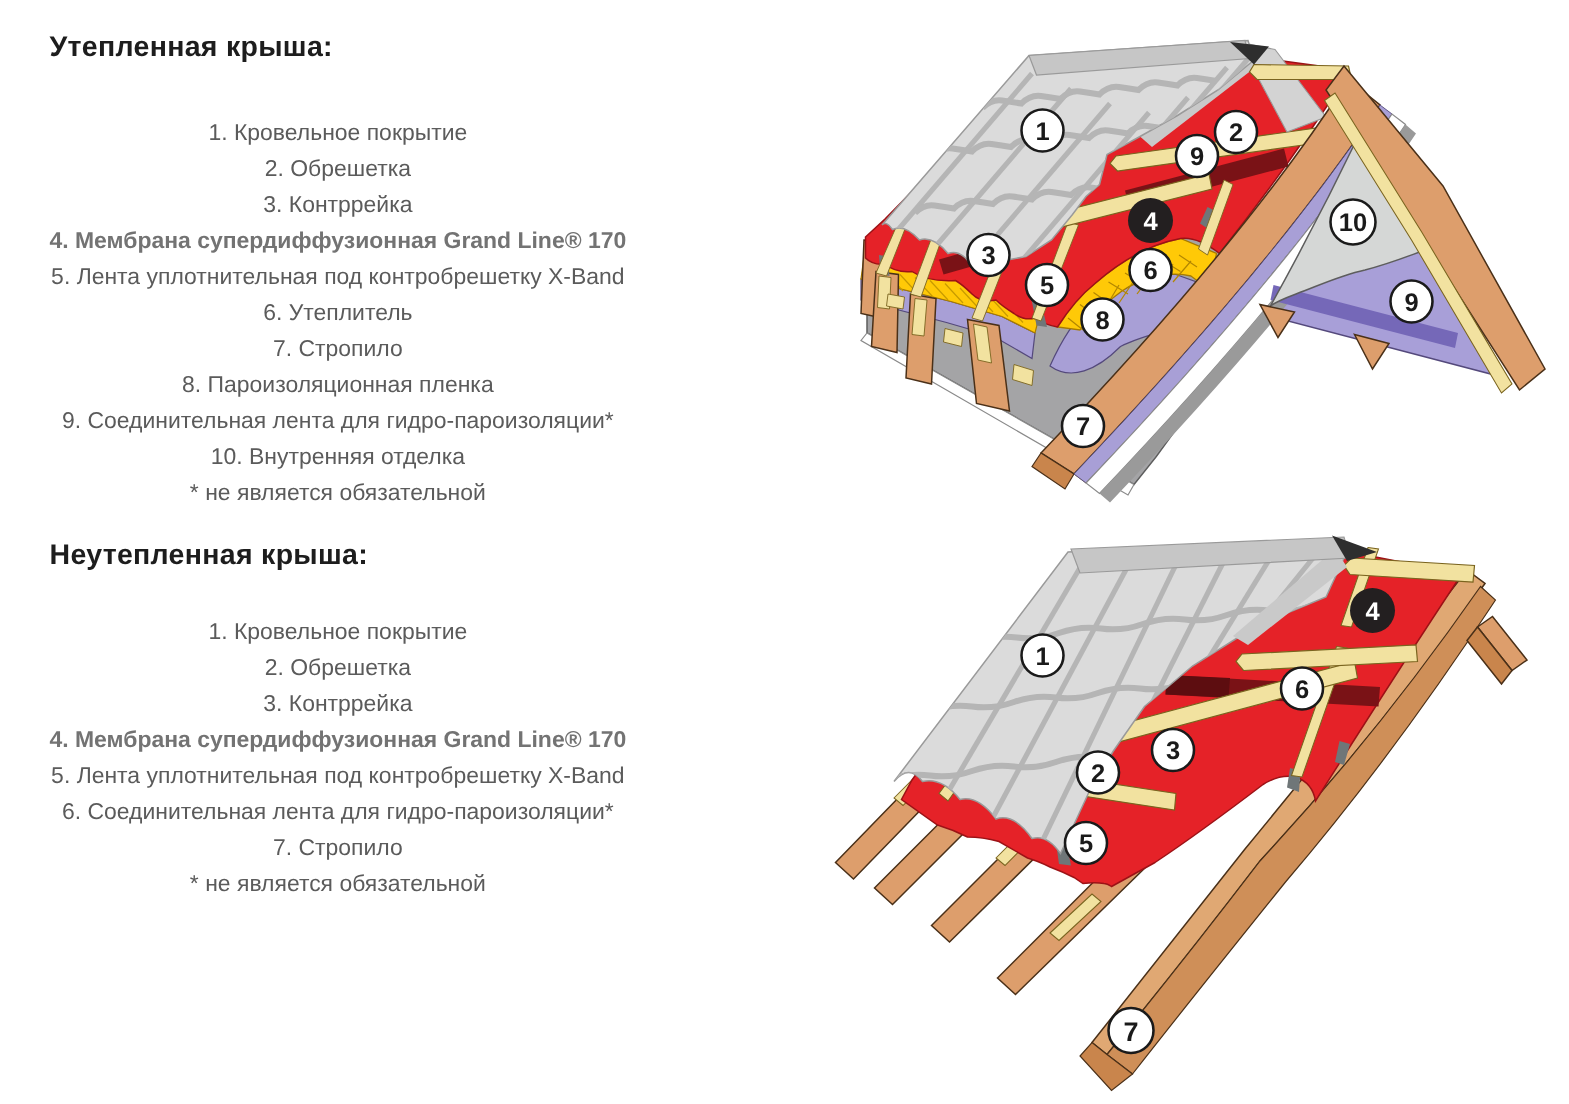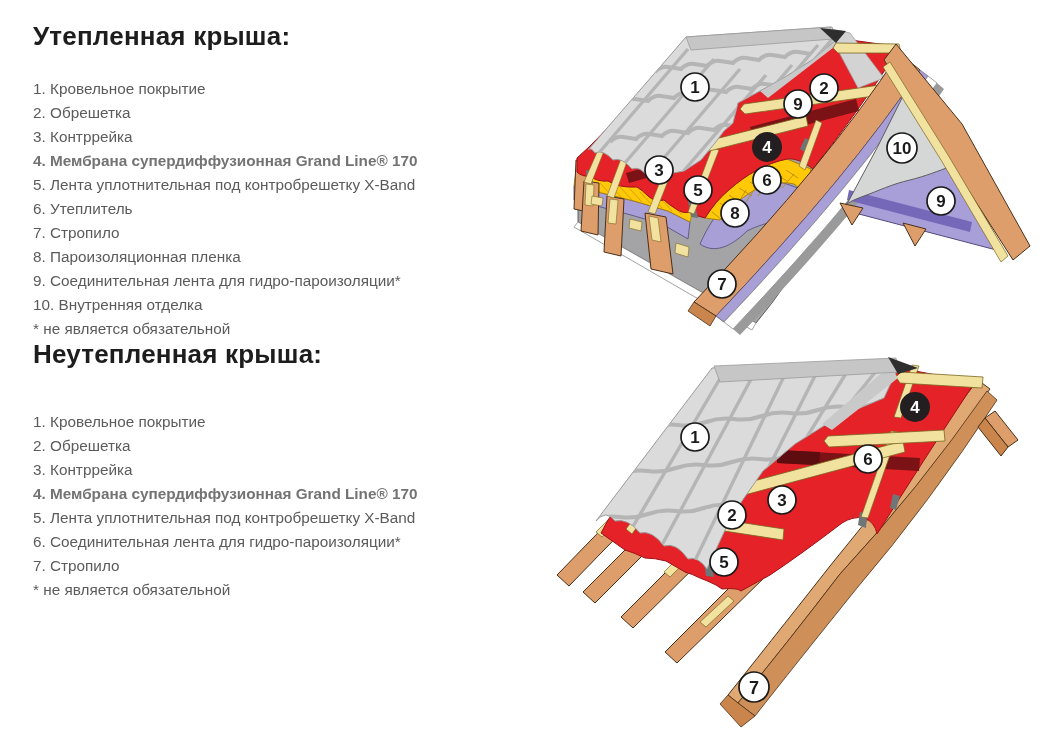--- a/index.html
+++ b/index.html
@@ -1,20 +1,20 @@
 <!DOCTYPE html>
 <html lang="ru"><head>
 <meta charset="utf-8">
 <title>Кровля</title>
 <style>
   html,body{margin:0;padding:0;background:#ffffff;}
   body{width:1046px;height:736px;position:relative;overflow:hidden;
        font-family:"Liberation Sans", sans-serif;}
-  .h{position:absolute;left:33px;font-size:26px;font-weight:bold;color:#1d1d1d;letter-spacing:0.2px;}
-  .list{position:absolute;left:33px;font-size:15.3px;line-height:24px;color:#5b5b5b;}
+  .h{position:absolute;left:33px;font-size:19px;font-weight:bold;color:#1d1d1d;letter-spacing:0.2px;}
+  .list{position:absolute;left:33px;font-size:15.3px;line-height:24px;color:#5b5b5b;text-align:center;}
   .list b{color:#737373;}
   svg{position:absolute;display:block;}
 </style>
 </head>
 <body>
 
 <div class="h" style="top:21px;">Утепленная крыша:</div>
 
 <div class="list" style="top:77px;">
 1. Кровельное покрытие<br>
@@ -23,21 +23,21 @@
 <b>4. Мембрана супердиффузионная Grand Line® 170</b><br>
 5. Лента уплотнительная под контробрешетку X-Band<br>
 6. Утеплитель<br>
 7. Стропило<br>
 8. Пароизоляционная пленка<br>
 9. Соединительная лента для гидро-пароизоляции*<br>
 10. Внутренняя отделка<br>
 * не является обязательной
 </div>
 
-<div class="h" style="top:339px;">Неутепленная крыша:</div>
+<div class="h" style="top:360px;">Неутепленная крыша:</div>
 
 <div class="list" style="top:410px;">
 1. Кровельное покрытие<br>
 2. Обрешетка<br>
 3. Контррейка<br>
 <b>4. Мембрана супердиффузионная Grand Line® 170</b><br>
 5. Лента уплотнительная под контробрешетку X-Band<br>
 6. Соединительная лента для гидро-пароизоляции*<br>
 7. Стропило<br>
 * не является обязательной

